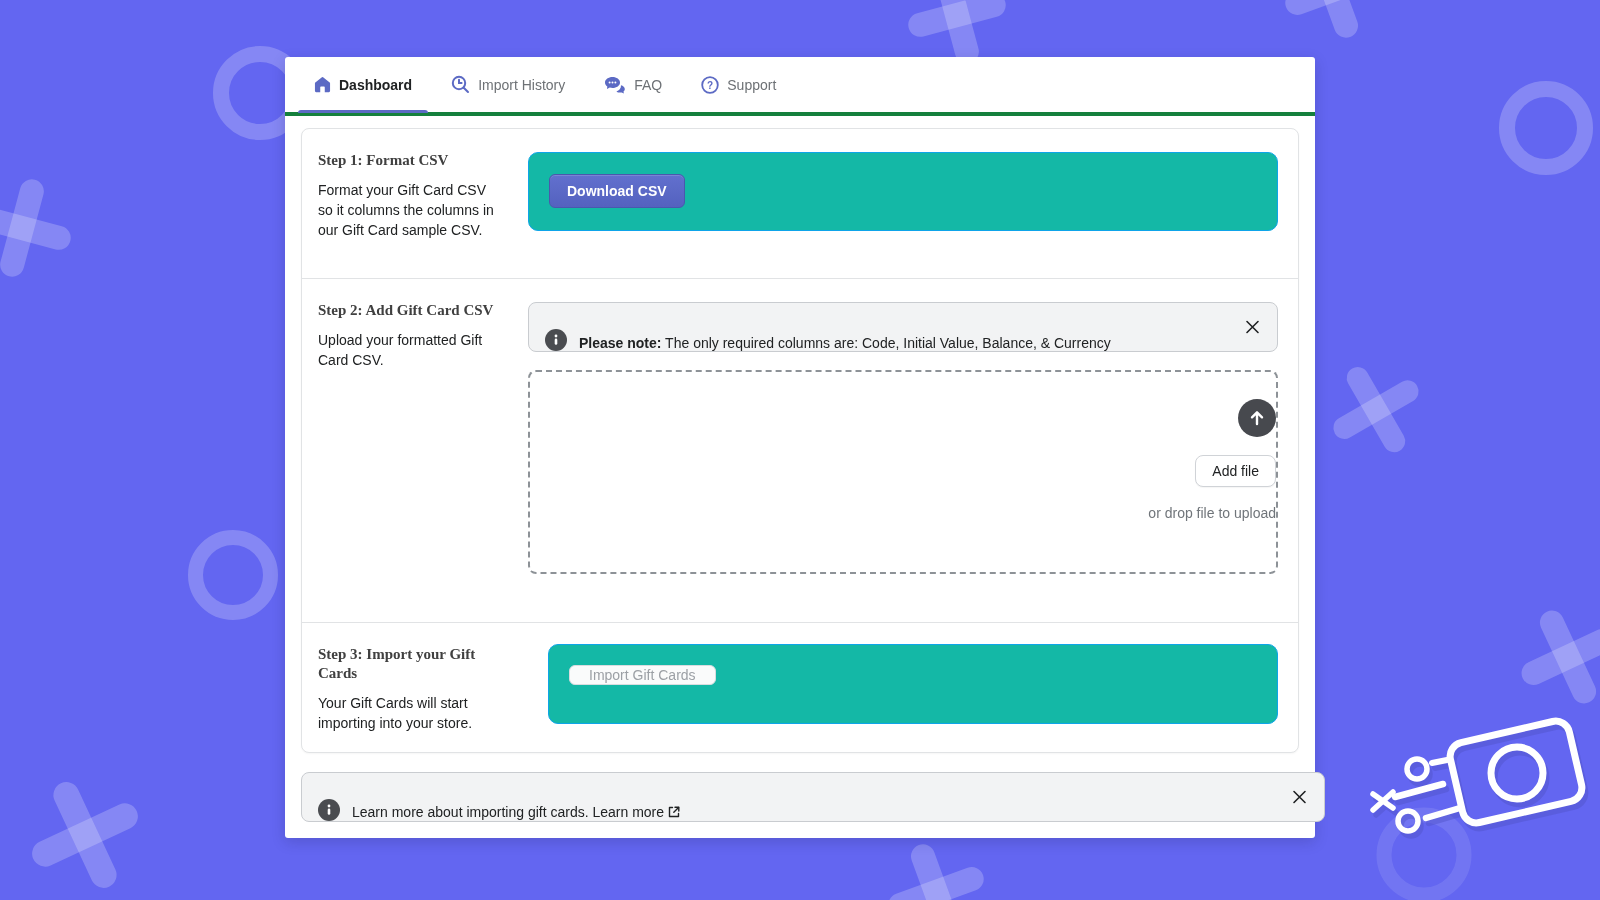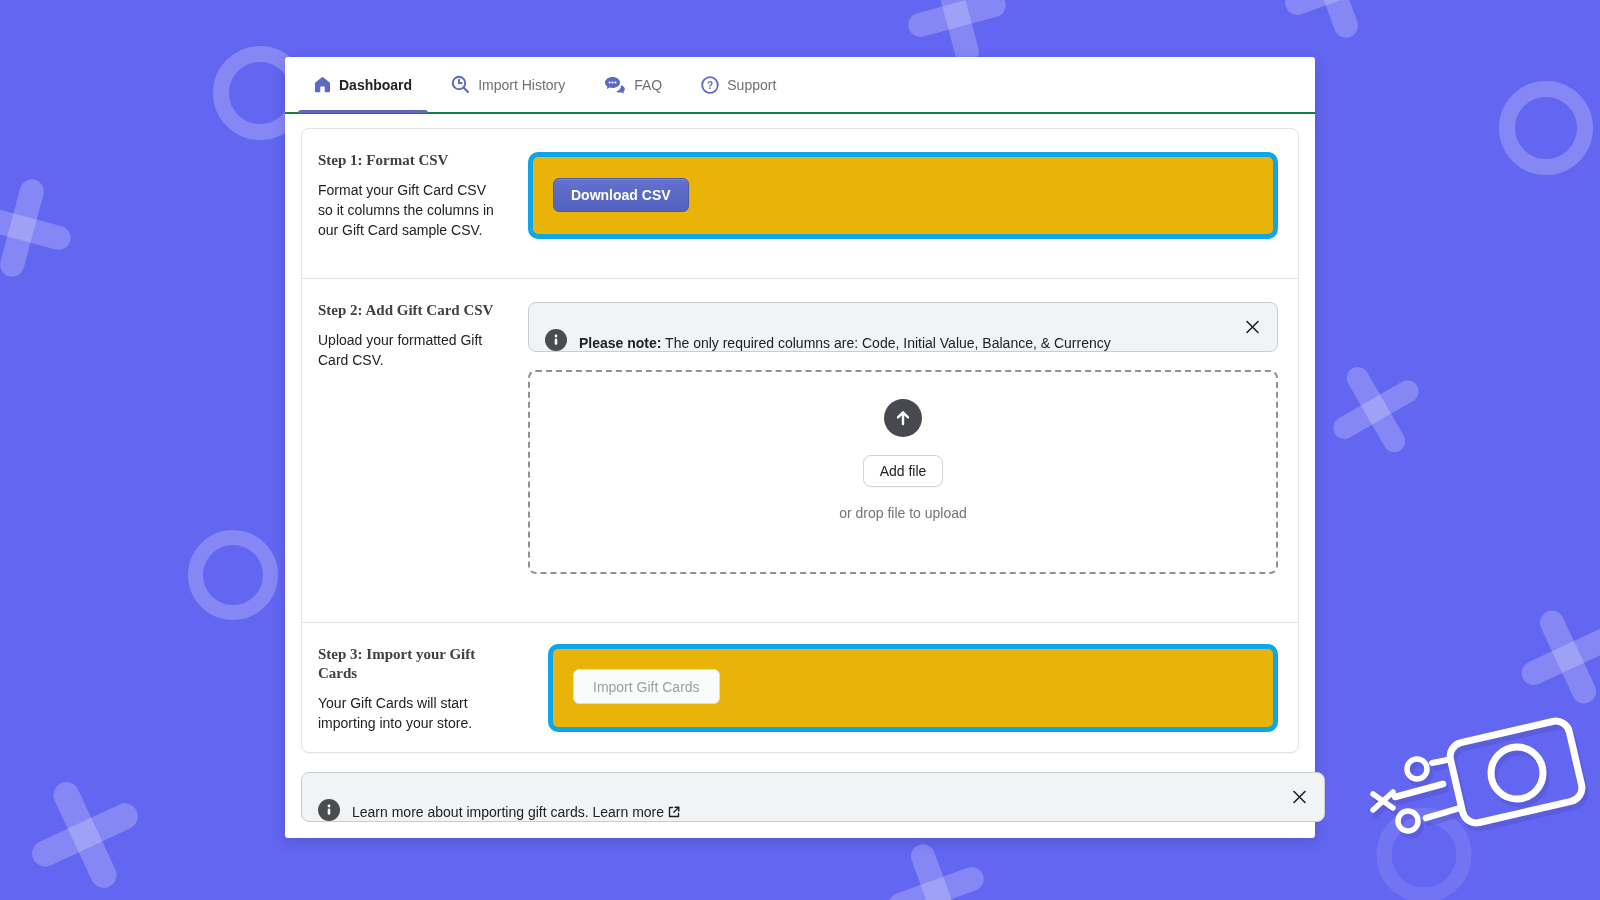--- a/index.html
+++ b/index.html
@@ -18,21 +18,21 @@
     background:rgba(255,255,255,.22);}
   .x-shape i:nth-child(1){transform:rotate(45deg);}
   .x-shape i:nth-child(2){transform:rotate(-45deg);}
 
   
   .page{
     position:absolute;left:285px;top:57px;width:1030px;height:781px;
     background:#fff;border-radius:3px;box-shadow:0 4px 14px rgba(20,20,60,.18);
   }
   
-  .tabbar{display:flex;align-items:stretch;height:55px;border-bottom:2px solid #15803d;
+  .tabbar{display:flex;align-items:stretch;height:55px;border-bottom:4px solid #15803d;
     padding-left:13px;}
   .tab{display:flex;align-items:center;gap:8px;padding:0 16px;margin-right:7px;
     position:relative;cursor:pointer;font-size:14px;color:#6d7175;}
   .tab .ticon{display:flex;align-items:center;}
   .tab.active{color:#202223;font-weight:700;}
   .tab.active::after{content:"";position:absolute;left:0;right:0;bottom:-1px;height:3px;
     background:#5c6ac4;border-radius:3px 3px 0 0;}
 
   
   .card{position:absolute;left:16px;top:71px;width:996px;height:623px;
@@ -41,48 +41,48 @@
   .section{display:flex;border-bottom:1px solid #e1e3e5;}
   .section:last-child{border-bottom:none;gap:20px;}
   .sec1{height:149px;}
   .sec2{height:343px;}
   .sec3{height:130px;}
   .leftcol{flex:0 0 210px;padding:22px 0 0 16px;}
   .leftcol h2{margin:0 0 10px 0;font-size:15px;line-height:19px;font-weight:700;color:#404040;width:190px;font-family:Liberation Serif, serif;}
   .leftcol p{margin:0;font-size:14px;line-height:20px;color:#202223;width:186px;}
   .rightcol{flex:1;margin-right:20px;}
 
-  .boxed{border:5px solid #0ea5e9;border-radius:10px;background:#eab308;}
+  .boxed{border:1px solid #0ea5e9;border-radius:10px;background:#14b8a6;}
   .s1box{margin-top:23px;height:77px;position:relative;}
   .btn-primary{
     position:absolute;left:20px;top:21px;height:34px;padding:0 17px;
     background:linear-gradient(180deg,#6270ce,#5462bf);
     border:1px solid #4a58ad;border-radius:6px;color:#fff;font-size:14px;font-weight:700;
     font-family:inherit;cursor:pointer;box-shadow:inset 0 1px 0 rgba(255,255,255,.15);
   }
   .s3box{margin-top:21px;height:78px;position:relative;}
   .btn-disabled{
-    position:absolute;left:20px;top:20px;height:35px;padding:0 19px;
+    position:absolute;left:20px;top:20px;height:20px;padding:0 19px;
     background:#fafbfb;border:1px solid #d9dcdf;border-radius:6px;
     color:#9ca0a5;font-size:14px;font-family:inherit;cursor:default;
   }
 
   
   .banner{display:flex;align-items:flex-end;background:#f2f3f4;border:1px solid #c9ccd0;
     border-radius:8px;position:relative;font-size:14px;color:#202223;}
   .note-banner{margin-top:23px;min-height:48px;padding:0 40px 0 16px;}
   .info-badge{flex:0 0 22px;width:22px;height:22px;border-radius:50%;background:#4a4c50;
     display:flex;align-items:center;justify-content:center;margin-right:12px;}
   .banner .txt b{font-weight:700;}
   .close-btn{position:absolute;right:13px;top:50%;transform:translateY(-50%);
     background:none;border:none;padding:4px;cursor:pointer;line-height:0;}
 
   
   .dropzone{margin-top:18px;height:200px;border:2px dashed #8d9297;border-radius:8px;
-    display:flex;flex-direction:column;align-items:center;cursor:pointer;}
+    display:flex;flex-direction:column;align-items:flex-end;cursor:pointer;}
   .up-circle{margin-top:27px;width:38px;height:38px;border-radius:50%;background:#47494e;
     display:flex;align-items:center;justify-content:center;}
   .addfile-btn{margin-top:18px;height:32px;padding:0 16px;background:#fff;
     border:1px solid #d0d3d7;border-radius:8px;font-size:14px;color:#202223;
     font-family:inherit;cursor:pointer;box-shadow:0 1px 1px rgba(0,0,0,.04);}
   .drop-hint{margin-top:18px;font-size:14px;color:#70757a;}
 
   
   .footer-banner{position:absolute;left:16px;top:715px;width:966px;height:48px;
     padding:0 40px 0 16px;}

